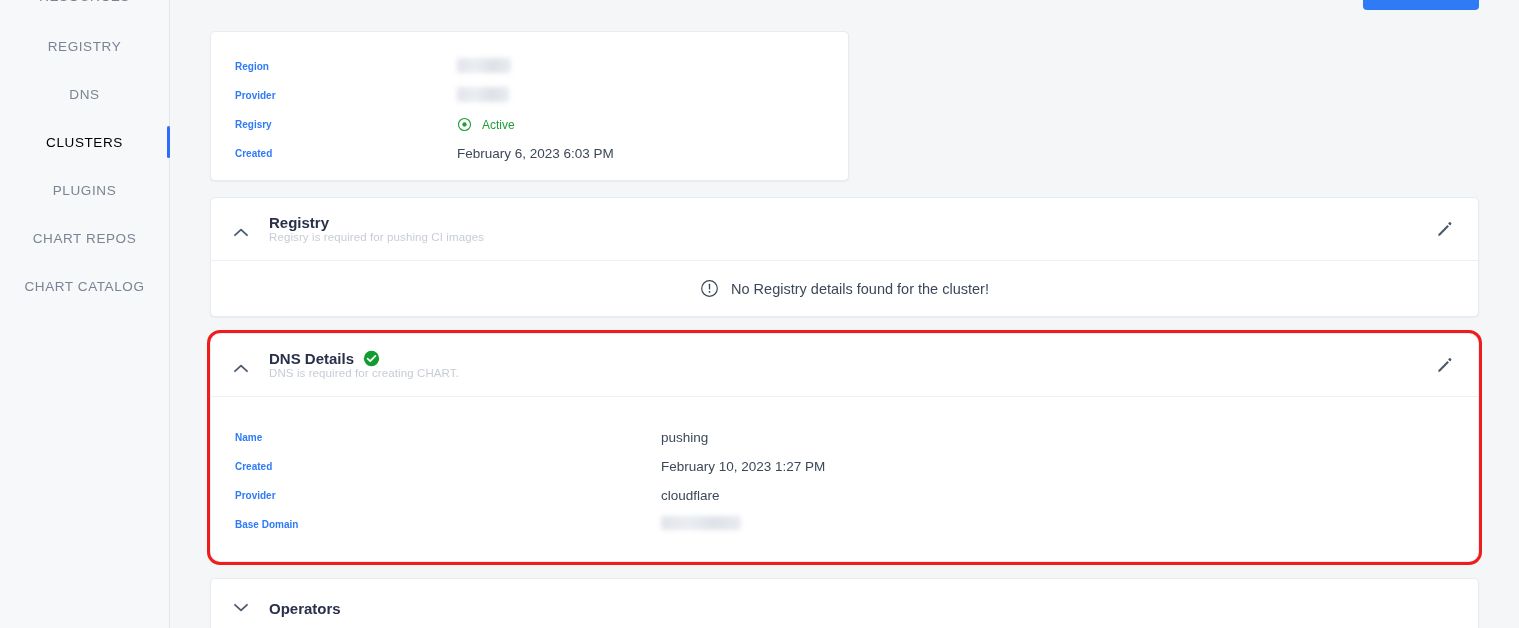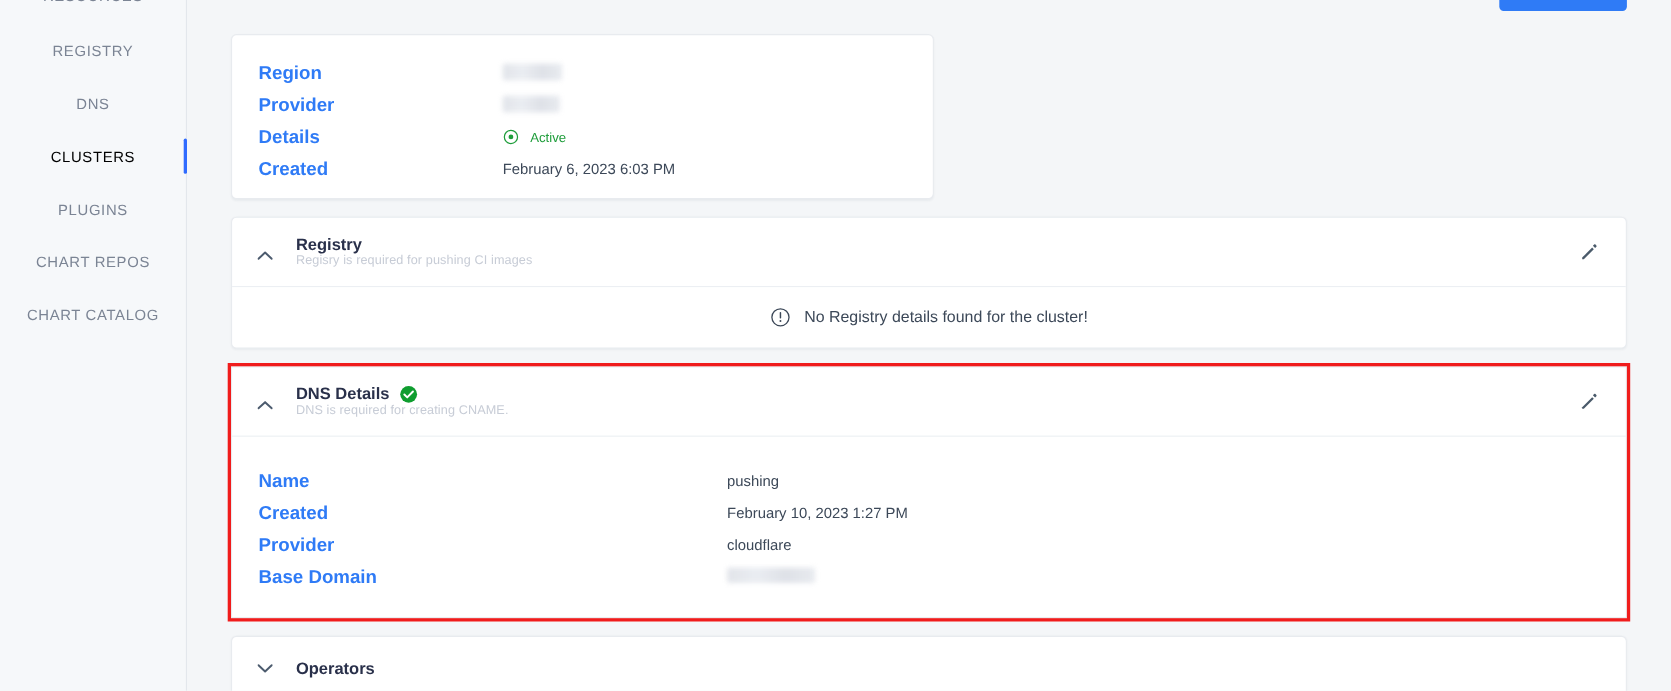--- a/index.html
+++ b/index.html
@@ -113,21 +113,21 @@
 
   .kv-row {
     display: flex;
     align-items: center;
     height: 29px;
   }
 
   .kv-key {
     width: 222px;
     color: #2f7bf6;
-    font-size: 17px;
+    font-size: 10px;
     font-weight: 600;
     cursor: pointer;
   }
 
   .kv-val {
     font-size: 13.5px;
     color: #3c4858;
   }
 
   .redact {
@@ -235,21 +235,21 @@
   }
 
   #dns-body { padding: 26px 32px 22px 24px; }
 
   #dns-body .kv-key { width: 426px; }
 
   
   #dns-section {
     outline: 3px solid #f01c1c;
     outline-offset: 0px;
-    border-radius: 0;
+    border-radius: 10px;
   }
 
   #operators-section .section-head { min-height: 52px; align-items: center; }
   #operators-section .chevron { margin-top: 0; }
 </style>
 </head>
 <body>
 
 <nav id="sidebar">
   <div class="nav-item" style="height:22px; align-items:flex-start; overflow:hidden;">
@@ -291,21 +291,21 @@
           <span class="redact w1"></span>
         </div>
       </div>
       <div class="kv-row">
         <div class="kv-key">Provider</div>
         <div class="kv-val">
           <span class="redact w2"></span>
         </div>
       </div>
       <div class="kv-row">
-        <div class="kv-key">Details</div>
+        <div class="kv-key">Regisry</div>
         <div class="status-val">
           <svg width="15" height="15" viewBox="0 0 16 16">
             <circle cx="8" cy="8" r="6.4" fill="none" stroke="#1f9d3b" stroke-width="1.2"></circle>
             <circle cx="8" cy="8" r="2.3" fill="#1f9d3b"></circle>
           </svg>
           <span>Active</span>
         </div>
       </div>
       <div class="kv-row">
         <div class="kv-key">Created</div>
@@ -354,21 +354,21 @@
         </svg>
       </div>
       <div class="section-titles">
         <div class="section-title">
           <span>DNS Details</span>
           <svg width="17" height="17" viewBox="0 0 20 20">
             <circle cx="10" cy="10" r="9" fill="#0f9d2f"></circle>
             <path d="M5.4 10.2 L8.5 13.2 L14.6 6.9" fill="none" stroke="#fff" stroke-width="2.1" stroke-linecap="round" stroke-linejoin="round"></path>
           </svg>
         </div>
-        <div class="section-sub">DNS is required for creating CNAME.</div>
+        <div class="section-sub">DNS is required for creating CHART.</div>
       </div>
       <div class="edit-btn">
         <svg width="20" height="20" viewBox="0 0 24 24">
           <path d="M4 18.2 L4 20 L5.8 20 L16.7 9.1 L14.9 7.3 Z" fill="#4a5a6a"></path>
           <path d="M18.1 7.7 L19.5 6.3 C19.9 5.9 19.9 5.3 19.5 4.9 L18.5 3.9 C18.1 3.5 17.5 3.5 17.1 3.9 L15.7 5.3 Z" fill="#4a5a6a"></path>
         </svg>
       </div>
     </div>
     <div class="section-body" id="dns-body">
 

